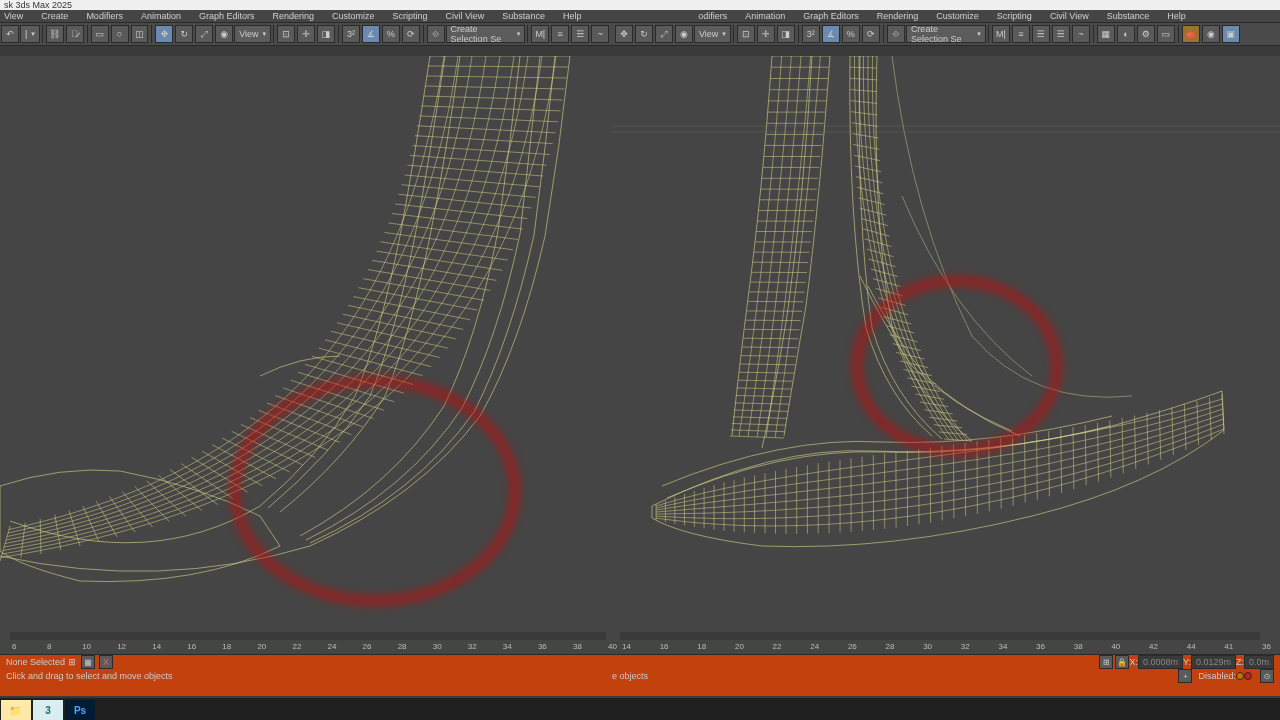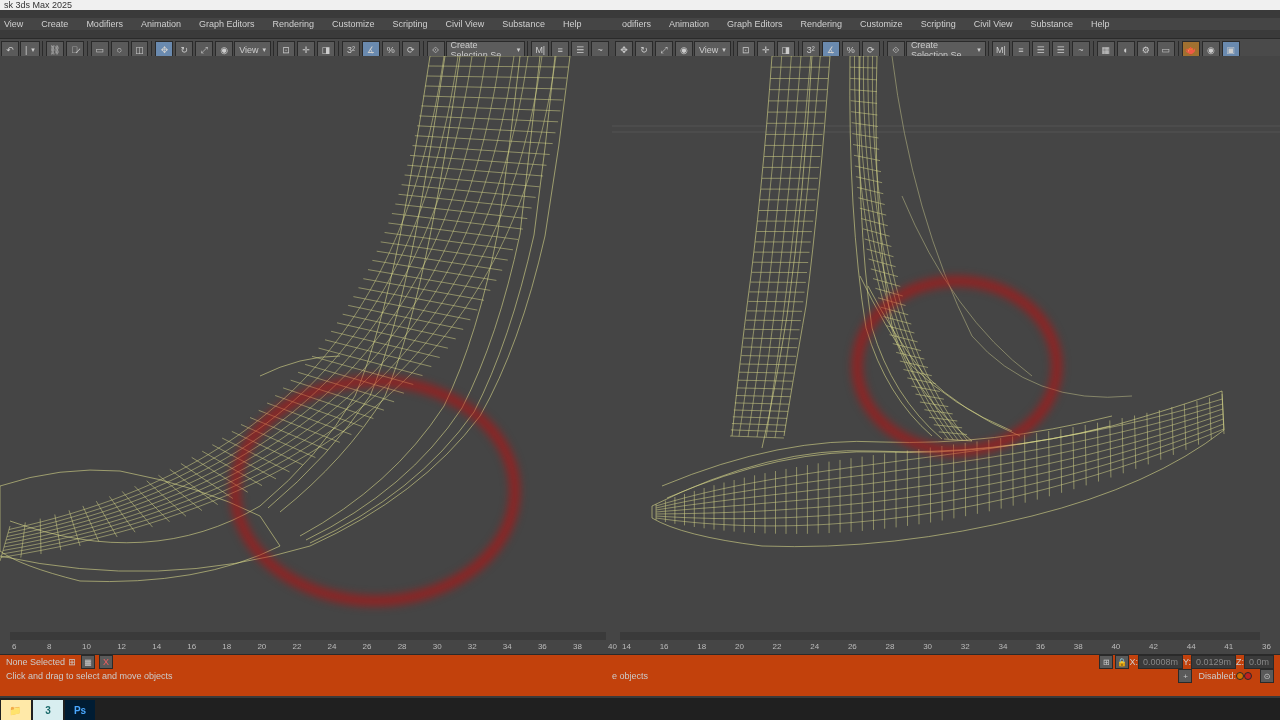--- a/index.html
+++ b/index.html
@@ -1,22 +1,22 @@
 <!DOCTYPE html>
 <html><head>
 <meta charset="utf-8">
 <style>
   * { margin: 0; padding: 0; box-sizing: border-box; }
   html, body { width: 1280px; height: 720px; overflow: hidden; font-family: "Segoe UI", Tahoma, sans-serif; background: #3a3a3a; }
   .title-bar { height: 10px; background: #f0f0f0; display: flex; align-items: center; padding-left: 4px; font-size: 9px; color: #333; }
   .menu-bar { height: 12px; background: #454545; display: flex; align-items: center; padding-left: 4px; }
   .menu-bar.left { width: 610px; float: left; }
-  .menu-bar.right { width: 670px; float: left; padding-left: 12px; }
+  .menu-bar.right { width: 670px; float: left; padding-left: 12px; justify-content: center; }
   .menu-item { font-size: 9px; color: #d0d0d0; margin-right: 18px; cursor: pointer; }
-  .menu-row { height: 12px; overflow: hidden; margin-top: 8px; }
+  .menu-row { height: 12px; overflow: hidden; }
   .tool-row { height: 24px; background: #4a4a4a; border-top: 1px solid #2a2a2a; border-bottom: 1px solid #2a2a2a; }
   .tool-row.left { width: 610px; float: left; display: flex; align-items: center; }
   .tool-row.right { width: 670px; float: left; display: flex; align-items: center; padding-left: 4px; }
   .tb-icon { width: 18px; height: 18px; margin: 0 1px; background: #5a5a5a; border: 1px solid #2a2a2a; display: flex; align-items: center; justify-content: center; font-size: 9px; color: #ccc; cursor: pointer; }
   .tb-icon.active { background: #6a8aaf; }
   .tb-dropdown { height: 18px; font-size: 9px; background: #5c5c5c; color: #ccc; border: 1px solid #2a2a2a; display: flex; align-items: center; padding: 0 4px; cursor: pointer; }
   .tb-dropdown::after { content: "▾"; margin-left: 4px; font-size: 7px; }
   .sep { width: 1px; height: 18px; background: #2a2a2a; margin: 0 2px; }
   .sub-bar { height: 10px; background: #701a75; font-size: 8px; color: #ccc; padding-left: 4px; display: flex; align-items: center; margin-top: 42px; }
   .viewport-area { position: absolute; top: 56px; left: 0; right: 0; height: 570px; background: #454545; }

